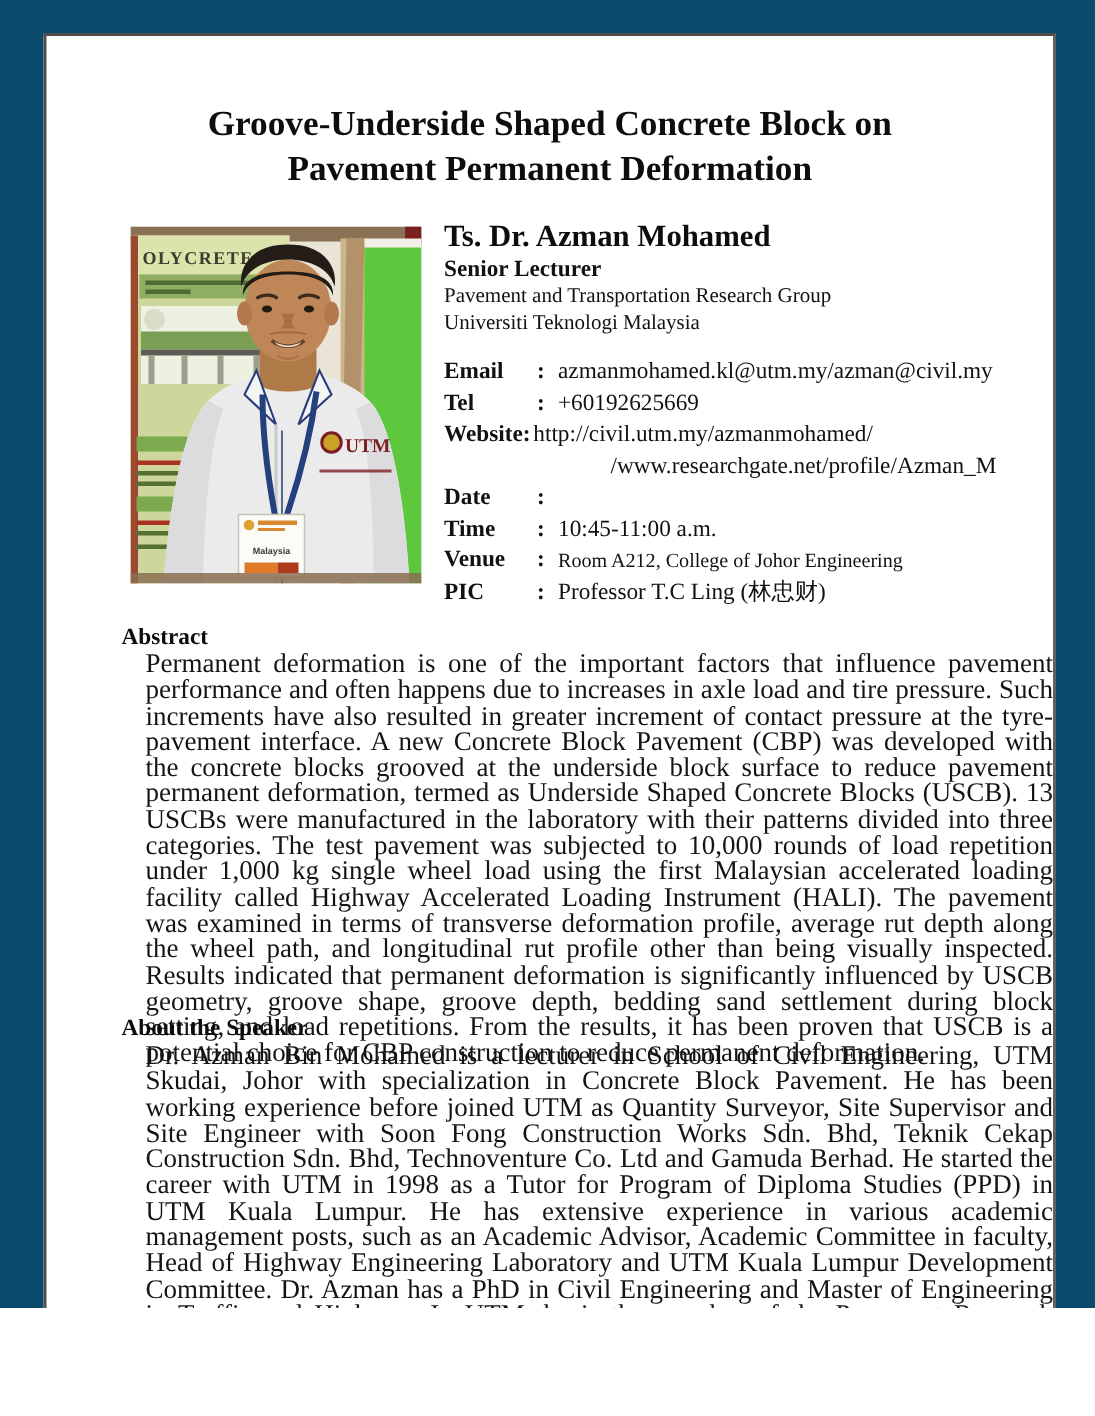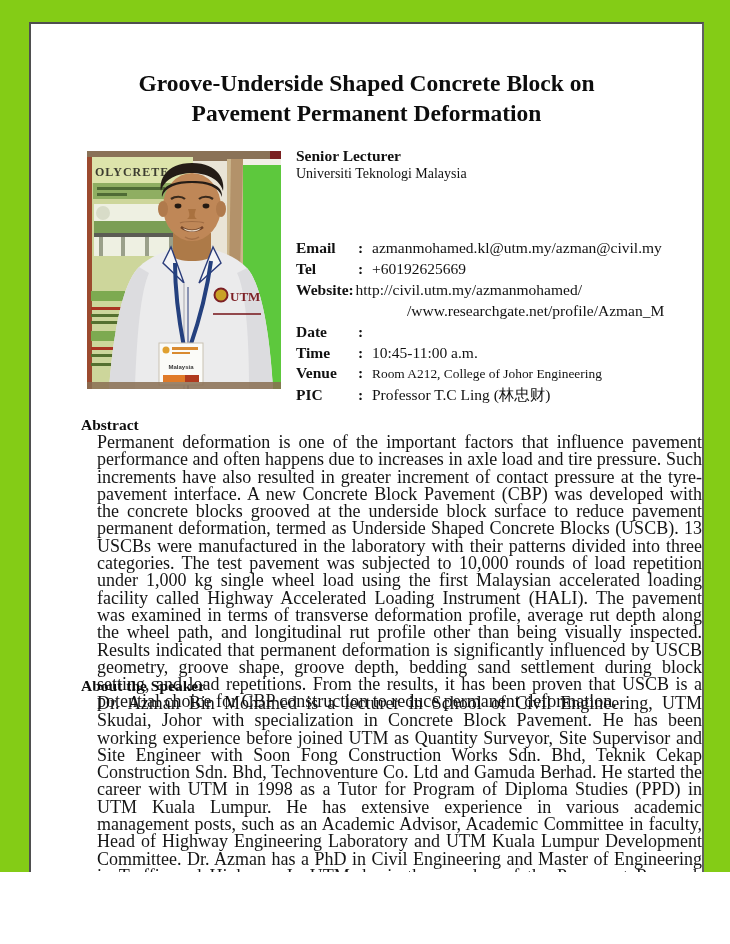--- a/index.html
+++ b/index.html
@@ -1,17 +1,17 @@
 <!DOCTYPE html>
 <html><head>
 <meta charset="utf-8">
 <style>
   html,body{margin:0;padding:0;background:#ffffff;}
   body{font-family:"Liberation Serif","DejaVu Serif",serif;color:#111;}
-  .canvas{position:relative;width:730px;height:872px;background:#84cc16;overflow:hidden;}
+  .canvas{position:relative;width:730px;height:872px;background:#0c4a6e;overflow:hidden;}
   .page{
     position:absolute;left:29px;top:22px;width:675px;height:894px;
     box-sizing:border-box;background:#fff;
     border:2px solid #4f4f4f;border-bottom:3px solid #8f8f8f;border-right:2px solid #616161;
   }
   .title{
     position:absolute;top:44px;left:0;right:0;text-align:center;
     font-weight:bold;font-size:23.5px;line-height:30px;color:#0d0d0d;
   }
   .photo{position:absolute;left:56px;top:127px;width:194px;height:238px;}
@@ -128,21 +128,23 @@
           <text x="94" y="218" text-anchor="middle" font-family="Liberation Sans, DejaVu Sans, sans-serif" font-weight="bold" font-size="6" fill="#3a3a3a">Malaysia</text>
           <rect x="76" y="224" width="22" height="7" fill="#e07a28"></rect>
           <rect x="98" y="224" width="14" height="7" fill="#b03a1e"></rect>
         </g>
 
         <rect x="0" y="231" width="194" height="7" fill="#8a6f52" opacity="0.85"></rect>
       </svg>
     </div>
 
     <div class="speaker">
+      <div class="name">Ts. Dr. Azman Mohamed</div>
       <div class="role">Senior Lecturer</div>
+      <div class="line">Pavement and Transportation Research Group</div>
       <div class="line">Universiti Teknologi Malaysia</div>
     </div>
 
     <div class="details">
       <div class="drow">
         <span class="dl">Email</span>
           <span class="dc">:</span>
           <span class="dv">azmanmohamed.kl@utm.my/azman@civil.my</span>
       </div>
       <div class="drow">

